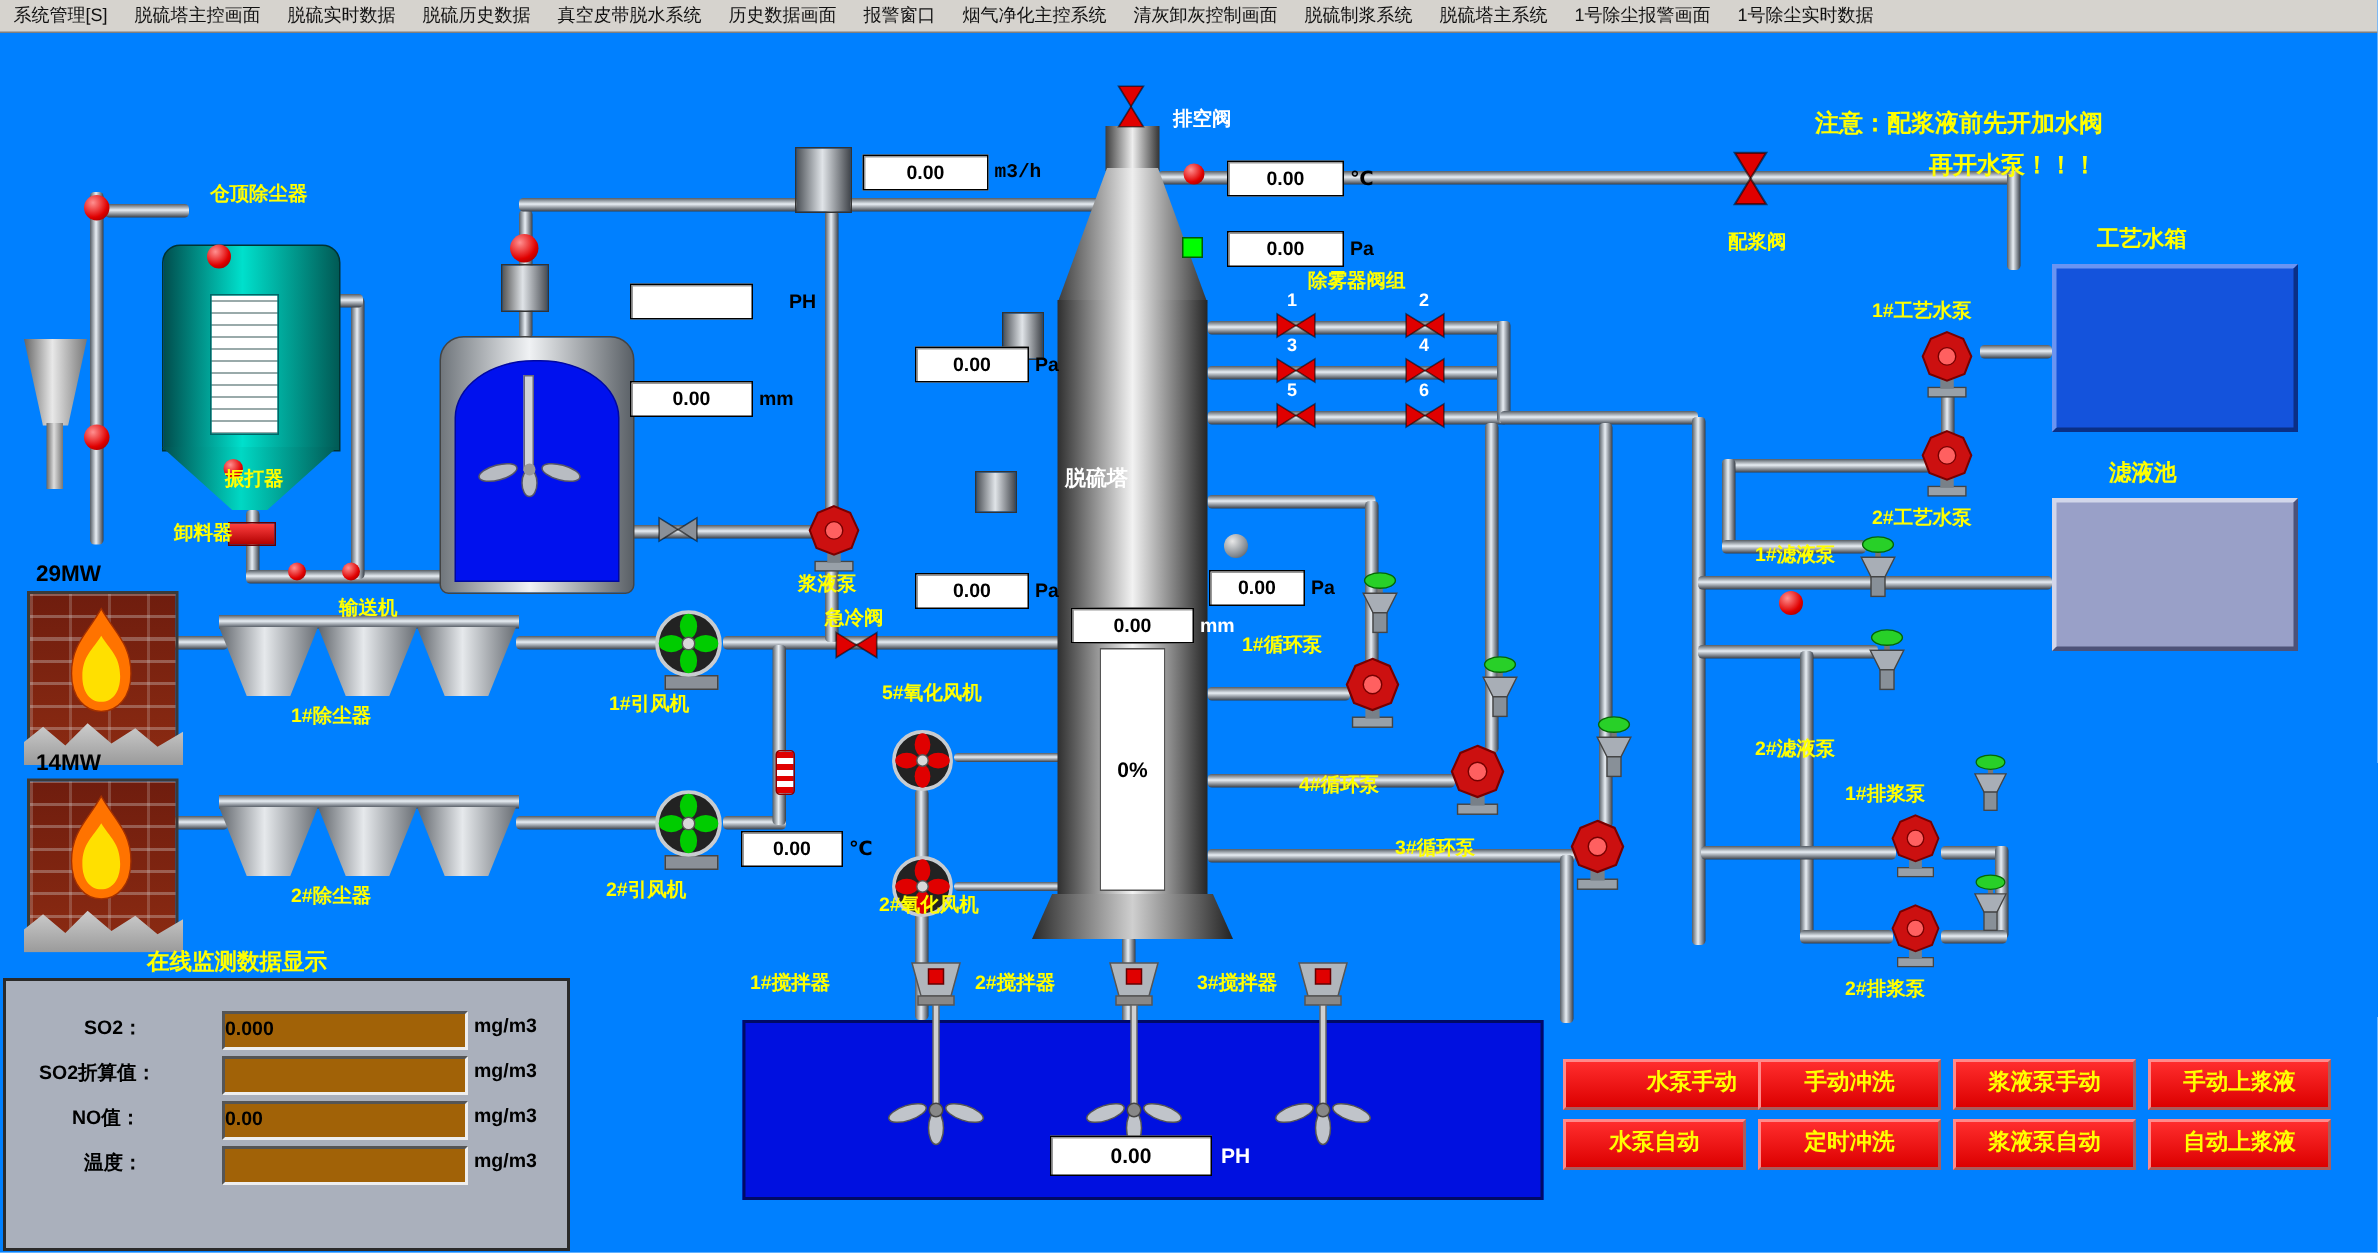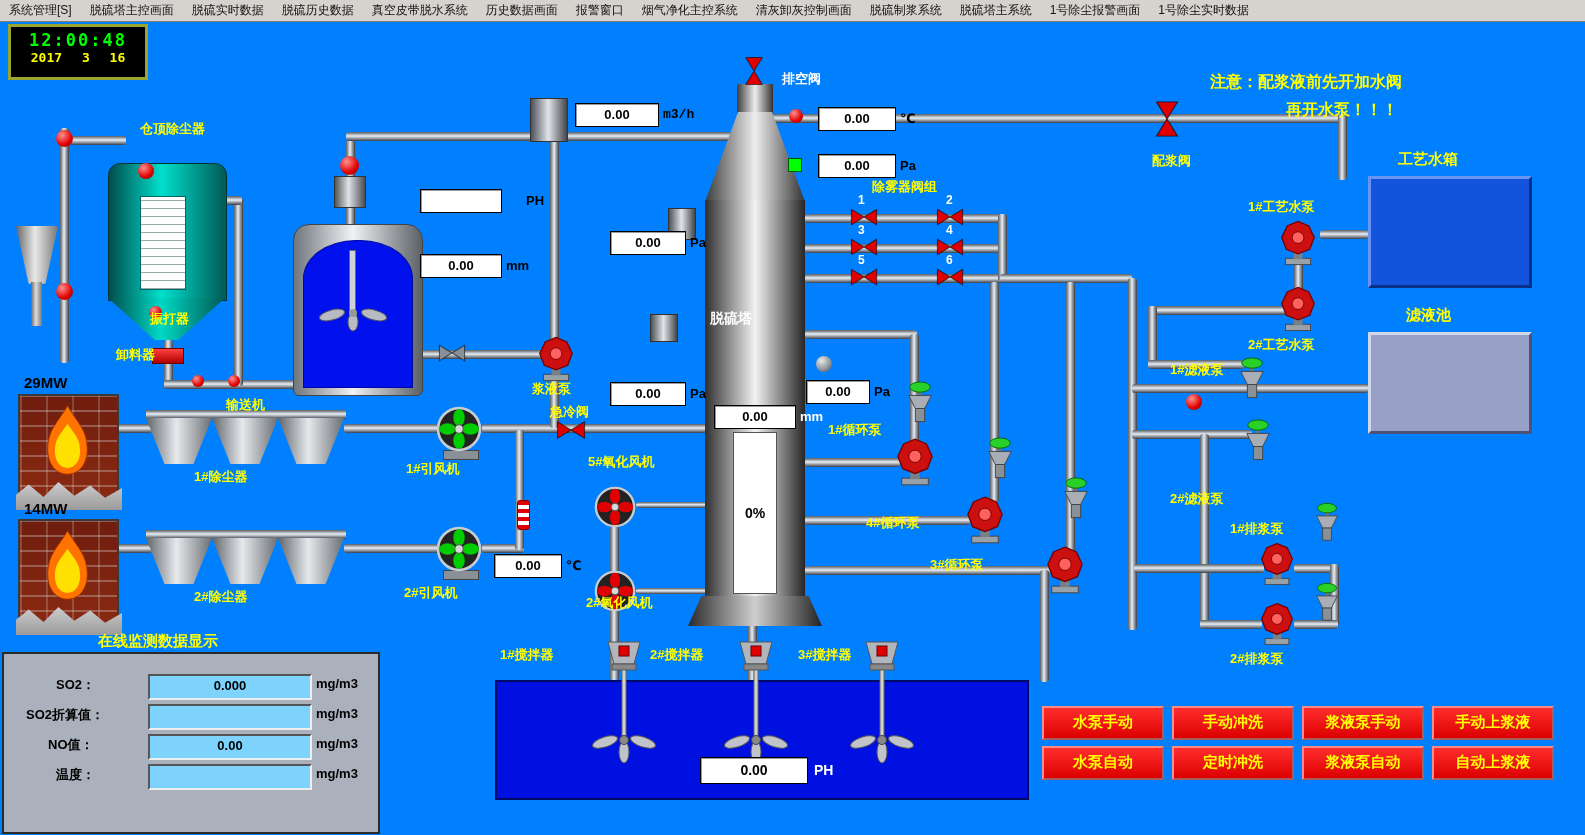--- a/index.html
+++ b/index.html
@@ -58,21 +58,21 @@
   .tw-body{position:absolute;left:705px;top:200px;width:100px;height:397px;background:linear-gradient(90deg,#2f2f2f,#f2f2f2 50%,#262626);z-index:6;}
   .tw-strip{position:absolute;left:733px;top:432px;width:42px;height:160px;background:#fff;border:1px solid #555;z-index:8;display:flex;align-items:center;justify-content:center;font-weight:bold;font-size:14px;color:#000;}
   .tw-base{position:absolute;left:688px;top:596px;width:134px;height:30px;background:linear-gradient(90deg,#2a2a2a,#cfcfcf 50%,#222);clip-path:polygon(10% 0,90% 0,100% 100%,0 100%);z-index:6;}
   
   .wtank{position:absolute;left:1368px;top:176px;width:158px;height:106px;background:#1453DC;border-top:3px solid #6a94f2;border-left:3px solid #6a94f2;border-right:3px solid #0a2f86;border-bottom:3px solid #0a2f86;z-index:6;}
   .pool{position:absolute;left:1368px;top:332px;width:158px;height:96px;background:#99A0C8;border-top:3px solid #d2d6ea;border-left:3px solid #d2d6ea;border-right:3px solid #4d5278;border-bottom:3px solid #4d5278;z-index:6;}
   .agitank{position:absolute;left:495px;top:680px;width:530px;height:116px;background:#0010E0;border:2px solid #000a66;z-index:5;}
   
   .monitor{position:absolute;left:2px;top:652px;width:374px;height:178px;background:#AAB0BC;border:2px solid #2a2a2a;z-index:20;}
   .monitor .mlabel{position:absolute;color:#000;font-weight:bold;font-size:13px;white-space:nowrap;}
-  .monitor .minput{position:absolute;left:144px;width:160px;height:22px;background:#7dd3fc;border-top:2px solid #555;border-left:2px solid #555;border-right:2px solid #eee;border-bottom:2px solid #eee;font-weight:bold;font-size:13px;text-align:center;line-height:20px;color:#000;}
+  .monitor .minput{position:absolute;left:144px;width:160px;height:22px;background:#a16207;border-top:2px solid #555;border-left:2px solid #555;border-right:2px solid #eee;border-bottom:2px solid #eee;font-weight:bold;font-size:13px;text-align:left;line-height:20px;color:#000;}
   .monitor .munit{position:absolute;left:312px;color:#000;font-weight:bold;font-size:13px;}
   
   .btn{position:absolute;width:118px;height:30px;background:linear-gradient(#ff2d2d,#dc0000);border:2px outset #ff8a8a;color:#FFFF00;font-weight:bold;font-size:15px;text-align:center;line-height:27px;z-index:30;cursor:pointer;}
 </style>
 </head>
 <body>
 
 <svg width="0" height="0" style="position:absolute">
   <defs>
     <symbol id="sym-pump" viewBox="0 0 40 50">
@@ -137,24 +137,20 @@
     <span>历史数据画面</span>
     <span>报警窗口</span>
     <span>烟气净化主控系统</span>
     <span>清灰卸灰控制画面</span>
     <span>脱硫制浆系统</span>
     <span>脱硫塔主系统</span>
     <span>1号除尘报警画面</span>
     <span>1号除尘实时数据</span>
   </div>
 
-  <div class="clock">
-    <div class="t">12:00:48</div>
-    <div class="d">2017 3 16</div>
-  </div>
   <div class="notice" style="left:1210px;top:72px;">注意：配浆液前先开加水阀</div>
   <div class="notice" style="left:1286px;top:100px;">再开水泵！！！</div>
 
   <div class="pv" style="left:60px;top:128px;height:235px;"></div>
   <div class="ph" style="left:70px;top:136px;width:56px;"></div>
   <div class="pv" style="left:164px;top:340px;height:46px;"></div>
   <div class="ph" style="left:164px;top:380px;width:142px;"></div>
   <div class="pv" style="left:234px;top:198px;height:188px;"></div>
   <div class="ph" style="left:220px;top:196px;width:22px;"></div>
   <div class="ph" style="left:112px;top:424px;width:40px;"></div>
@@ -448,21 +444,21 @@
     <div class="minput" style="top:50px;"></div>
     <div class="munit" style="top:52px;">mg/m3</div>
     <div class="mlabel" style="left:44px;top:82px;">NO值：</div>
     <div class="minput" style="top:80px;">0.00</div>
     <div class="munit" style="top:82px;">mg/m3</div>
     <div class="mlabel" style="left:52px;top:112px;">温度：</div>
     <div class="minput" style="top:110px;"></div>
     <div class="munit" style="top:112px;">mg/m3</div>
   </div>
 
-  <div class="btn" style="left:1042px;top:706px;">水泵手动</div>
+  <div class="btn" style="left:1042px;top:706px;padding-left:25px;">水泵手动</div>
   <div class="btn" style="left:1172px;top:706px;">手动冲洗</div>
   <div class="btn" style="left:1302px;top:706px;">浆液泵手动</div>
   <div class="btn" style="left:1432px;top:706px;">手动上浆液</div>
   <div class="btn" style="left:1042px;top:746px;">水泵自动</div>
   <div class="btn" style="left:1172px;top:746px;">定时冲洗</div>
   <div class="btn" style="left:1302px;top:746px;">浆液泵自动</div>
   <div class="btn" style="left:1432px;top:746px;">自动上浆液</div>
 
 </div>
 

